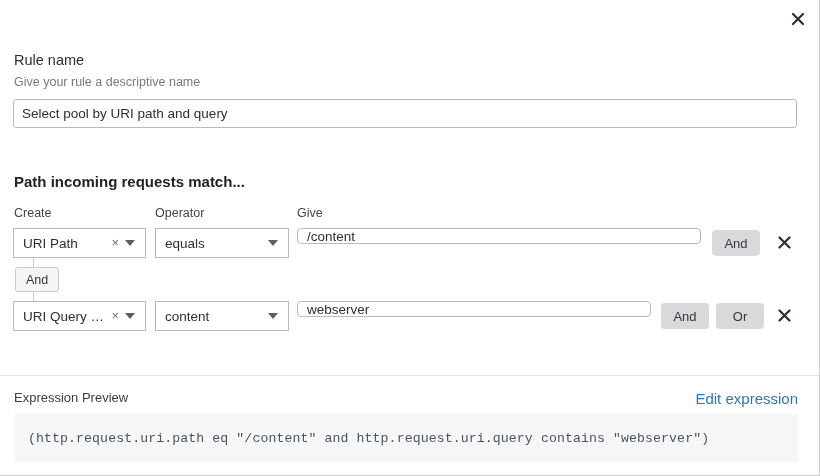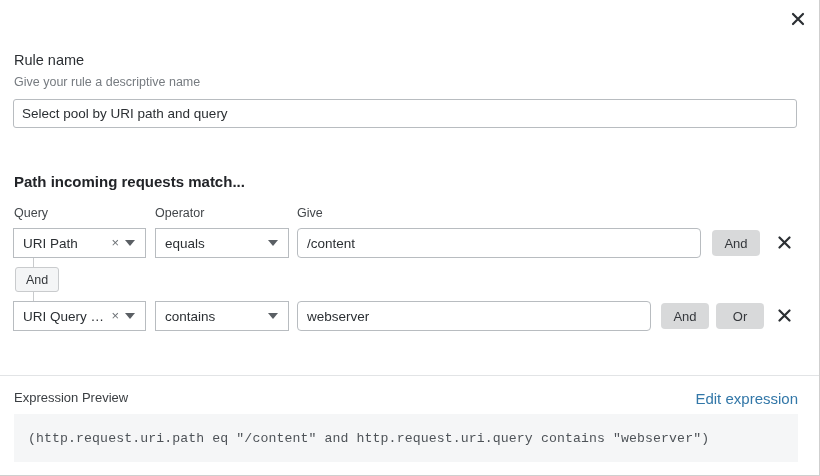--- a/index.html
+++ b/index.html
@@ -148,21 +148,21 @@
     width: 134px;
     padding-left: 9px;
     padding-right: 4px;
     cursor: pointer;
   }
   .select-operator .sel-text { flex: 1 1 auto; }
 
   .value-input {
     position: absolute;
     box-sizing: border-box;
-    height: 30px;
+    height: 16px;
     border: 1px solid #b8bcc0;
     border-radius: 4px;
     background: #fff;
     font-family: "Liberation Sans", sans-serif;
     font-size: 13.5px;
     color: #2b2f33;
     padding: 0 9px;
     outline: none;
   }
   .value-input.v1 { left: 297px; width: 404px; }
@@ -284,21 +284,21 @@
       <path d="M2 2 L12 12 M12 2 L2 12" stroke="#2b2f33" stroke-width="2.2" stroke-linecap="round"></path>
     </svg>
   </div>
 
   <div class="section-label" style="top:52px;">Rule name</div>
   <div class="section-sub" style="top:75px;">Give your rule a descriptive name</div>
   <input class="rule-name-input" type="text" value="Select pool by URI path and query" style="">
 
   <div class="match-heading">Path incoming requests match...</div>
 
-  <div class="col-label field">Query</div>
+  <div class="col-label field">Create</div>
   <div class="col-label operator">Operator</div>
   <div class="col-label value">Give</div>
 
   <div class="connector"></div>
   <div class="and-badge">And</div>
 
   <div class="cond-row r1">
     <div class="ctl select-field">
       <span class="sel-text">URI Path</span>
       <span class="clear-x">×</span>
@@ -329,21 +329,21 @@
     <div class="ctl select-field">
       <span class="sel-text">URI Query St...</span>
       <span class="clear-x">×</span>
       <span class="caret">
         <svg width="10" height="6" viewBox="0 0 10 6" aria-hidden="true">
             <path d="M0 0 L10 0 L5 6 Z" fill="#5a5f64"></path>
           </svg>
       </span>
     </div>
     <div class="ctl select-operator">
-      <span class="sel-text">contains</span>
+      <span class="sel-text">content</span>
       <span class="caret">
         <svg width="10" height="6" viewBox="0 0 10 6" aria-hidden="true">
             <path d="M0 0 L10 0 L5 6 Z" fill="#5a5f64"></path>
           </svg>
       </span>
     </div>
     <input class="value-input v2" type="text" value="webserver" style="">
     <button class="logic-btn r2-and">And</button>
     <button class="logic-btn r2-or">Or</button>
     <div class="delete-icon">

